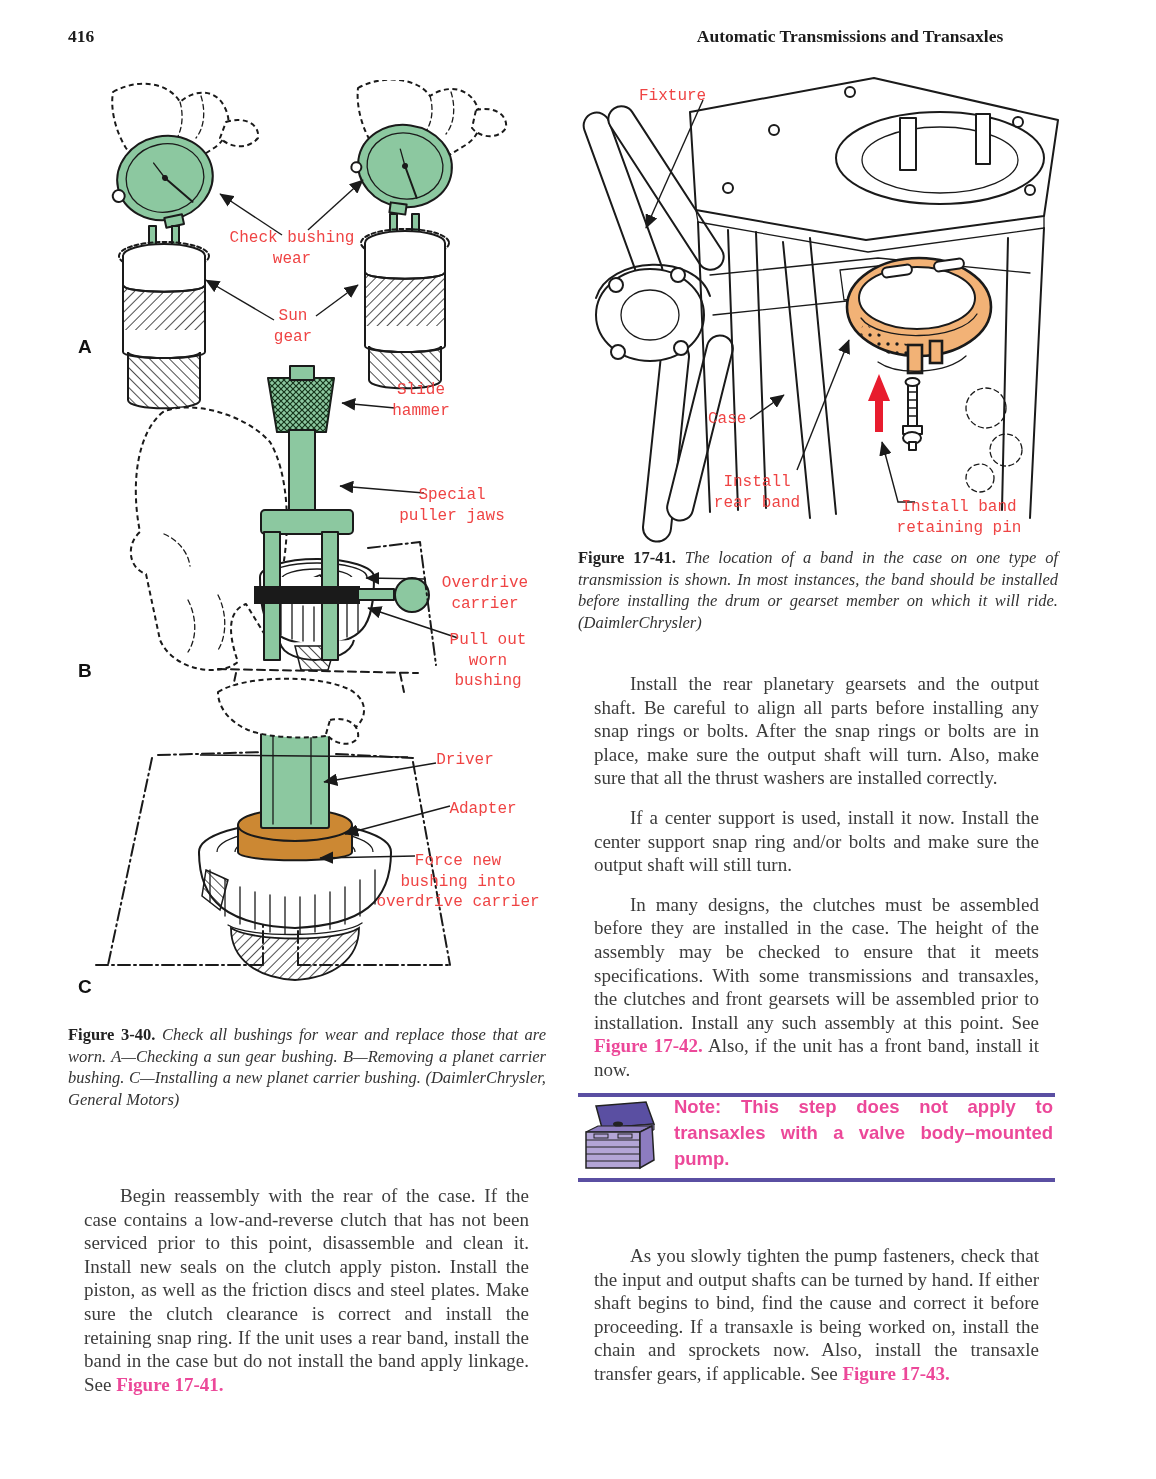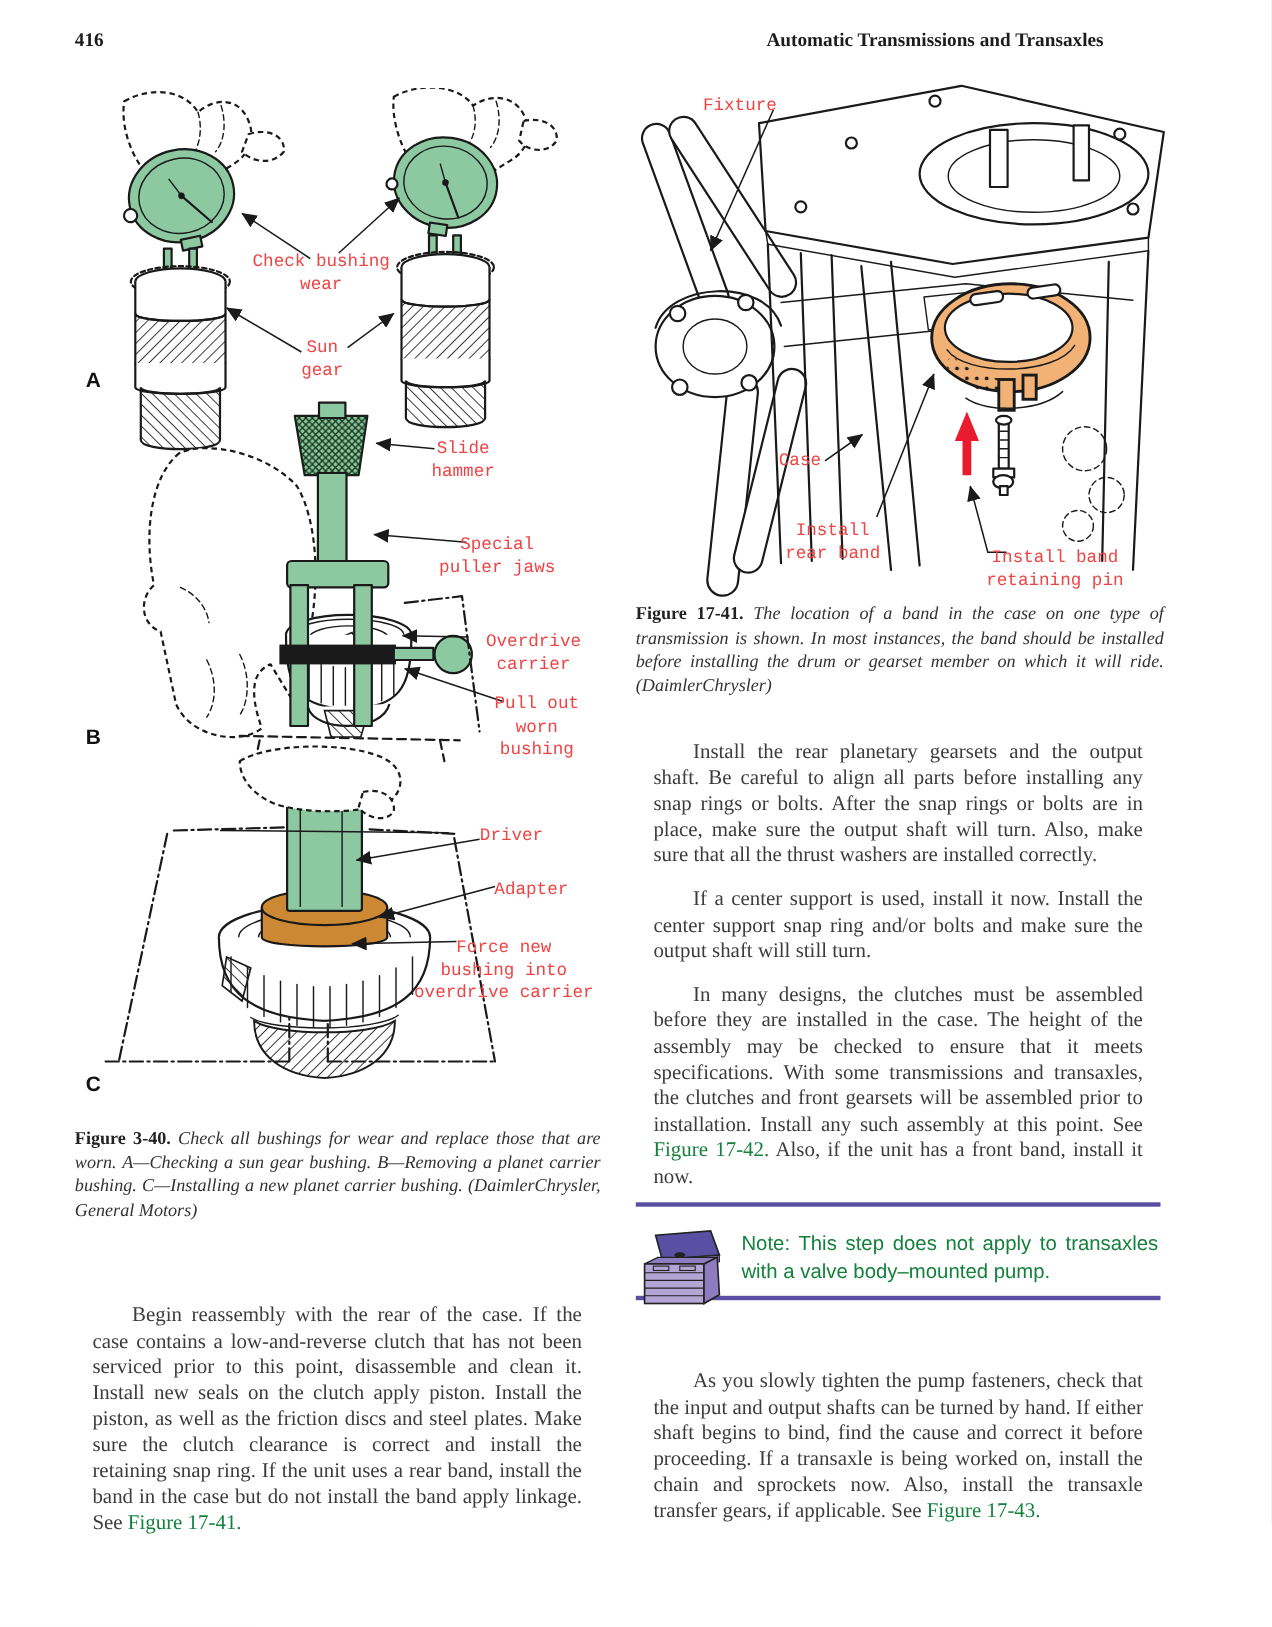--- a/index.html
+++ b/index.html
@@ -9,33 +9,33 @@
     --arrow-red:#e81c2e;
   }
   .page{position:relative;width:1156px;height:1479px;background:#fff;overflow:hidden;
         font-family:"Liberation Serif",serif;color:#2b2b2b;margin:0 auto;}
   .abs{position:absolute;}
   .pageno{font-weight:700;font-size:17.5px;font-family:"Liberation Serif",serif;color:#1c1c1c;}
   .runhead{font-weight:700;font-size:17.5px;text-align:center;color:#1c1c1c;}
   .body-text{font-size:19px;line-height:23.6px;text-align:justify;color:#3c3c3c;}
   .body-text p{margin:16px;}
   .body-text p.ind{text-indent:36px;}
-  .seg-b{font-weight:400;color:#15803d;}
+  .seg-b{font-weight:700;color:#ec4899;}
   .caption{font-family:Liberation Serif, serif;font-style:italic;font-size:16.5px;
            line-height:21.6px;text-align:justify;color:#333;}
   .caption .seg-b{font-style:normal;font-weight:700;color:#222;}
   .fig-label{position:absolute;font-family:Liberation Mono, monospace;font-size:16px;
              line-height:20.5px;color:#ef4444;white-space:pre-line;text-align:center;
              transform:translateX(-50%);}
   .fig-label.la{transform:none;text-align:left;}
   .part-letter{position:absolute;font-family:"Liberation Sans",sans-serif;font-weight:700;
                font-size:19px;color:#111;}
   .note-box{position:absolute;border-top:4px solid var(--note-purple);
             border-bottom:4px solid var(--note-purple);
-            display:flex;align-items:flex-start;gap:10px;box-sizing:border-box;padding:20px 2px;}
+            display:flex;align-items:flex-end;gap:10px;box-sizing:border-box;padding:6px 2px;}
   .note-text{font-family:"Liberation Sans",sans-serif;font-weight:700;font-size:18.5px;
              line-height:26px;text-align:justify;color:#2c2c2c;flex:1;}
   
   .ln{fill:none;stroke:#1a1a1a;stroke-width:2;stroke-linecap:round;stroke-linejoin:round;}
   .thin{stroke-width:1.3;}
   .fw{fill:#fff;stroke:#1a1a1a;stroke-width:2;stroke-linejoin:round;}
   .green{fill:var(--tool-green);stroke:#1a1a1a;stroke-width:2;stroke-linejoin:round;}
   .orange{fill:var(--band-orange);stroke:#1a1a1a;stroke-width:2.6;}
   .adp{fill:var(--adapter-orange);stroke:#1a1a1a;stroke-width:2;}
   .callout{stroke:#1a1a1a;stroke-width:1.4;fill:none;}
@@ -219,21 +219,21 @@
       <line class="callout" x1="368" y1="683" x2="256" y2="702" marker-end="url(#ah40)"></line>
       <line class="callout" x1="382" y1="726" x2="277" y2="754" marker-end="url(#ah40)"></line>
       <line class="callout" x1="347" y1="776" x2="252" y2="778" marker-end="url(#ah40)"></line>
     </g>
   </svg>
 
   <div class="fig-label" style="left:292px;top:228px;">Check bushing
 wear</div>
   <div class="fig-label" style="left:293px;top:306px;">Sun
 gear</div>
-  <div class="fig-label" style="left:421px;top:398px;">Slide
+  <div class="fig-label" style="left:421px;top:380px;">Slide
 hammer</div>
   <div class="fig-label" style="left:452px;top:485px;">Special
 puller jaws</div>
   <div class="fig-label" style="left:485px;top:573px;">Overdrive
 carrier</div>
   <div class="fig-label" style="left:488px;top:630px;">Pull out
 worn
 bushing</div>
   <div class="fig-label" style="left:465px;top:750px;">Driver</div>
   <div class="fig-label" style="left:483px;top:799px;">Adapter</div>

